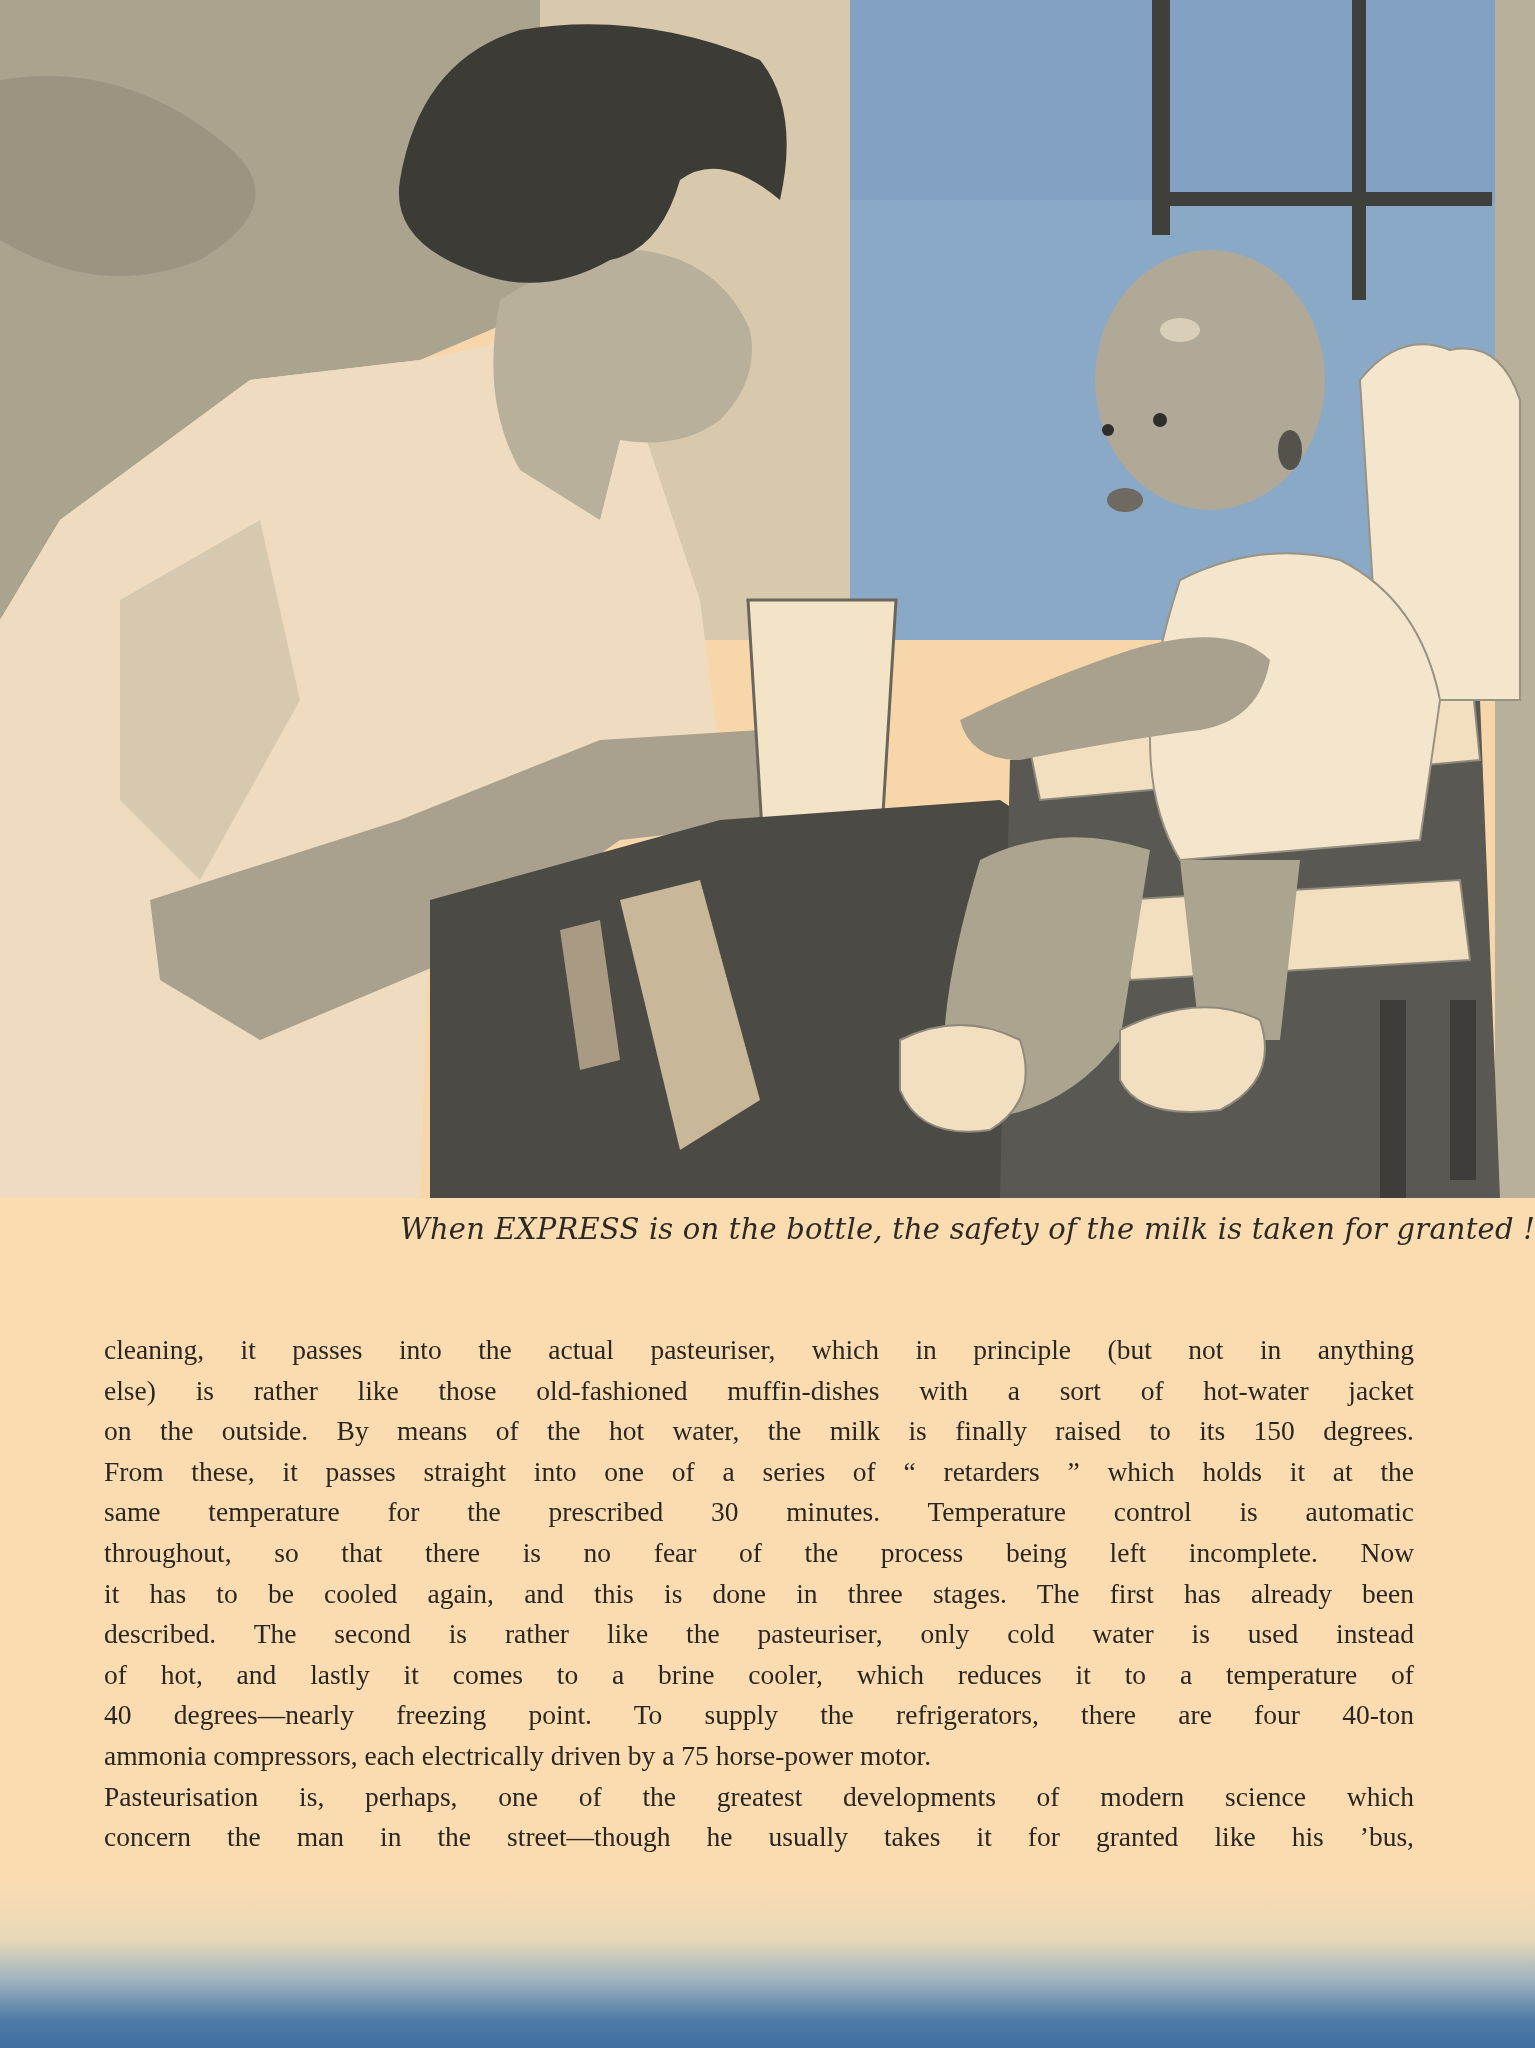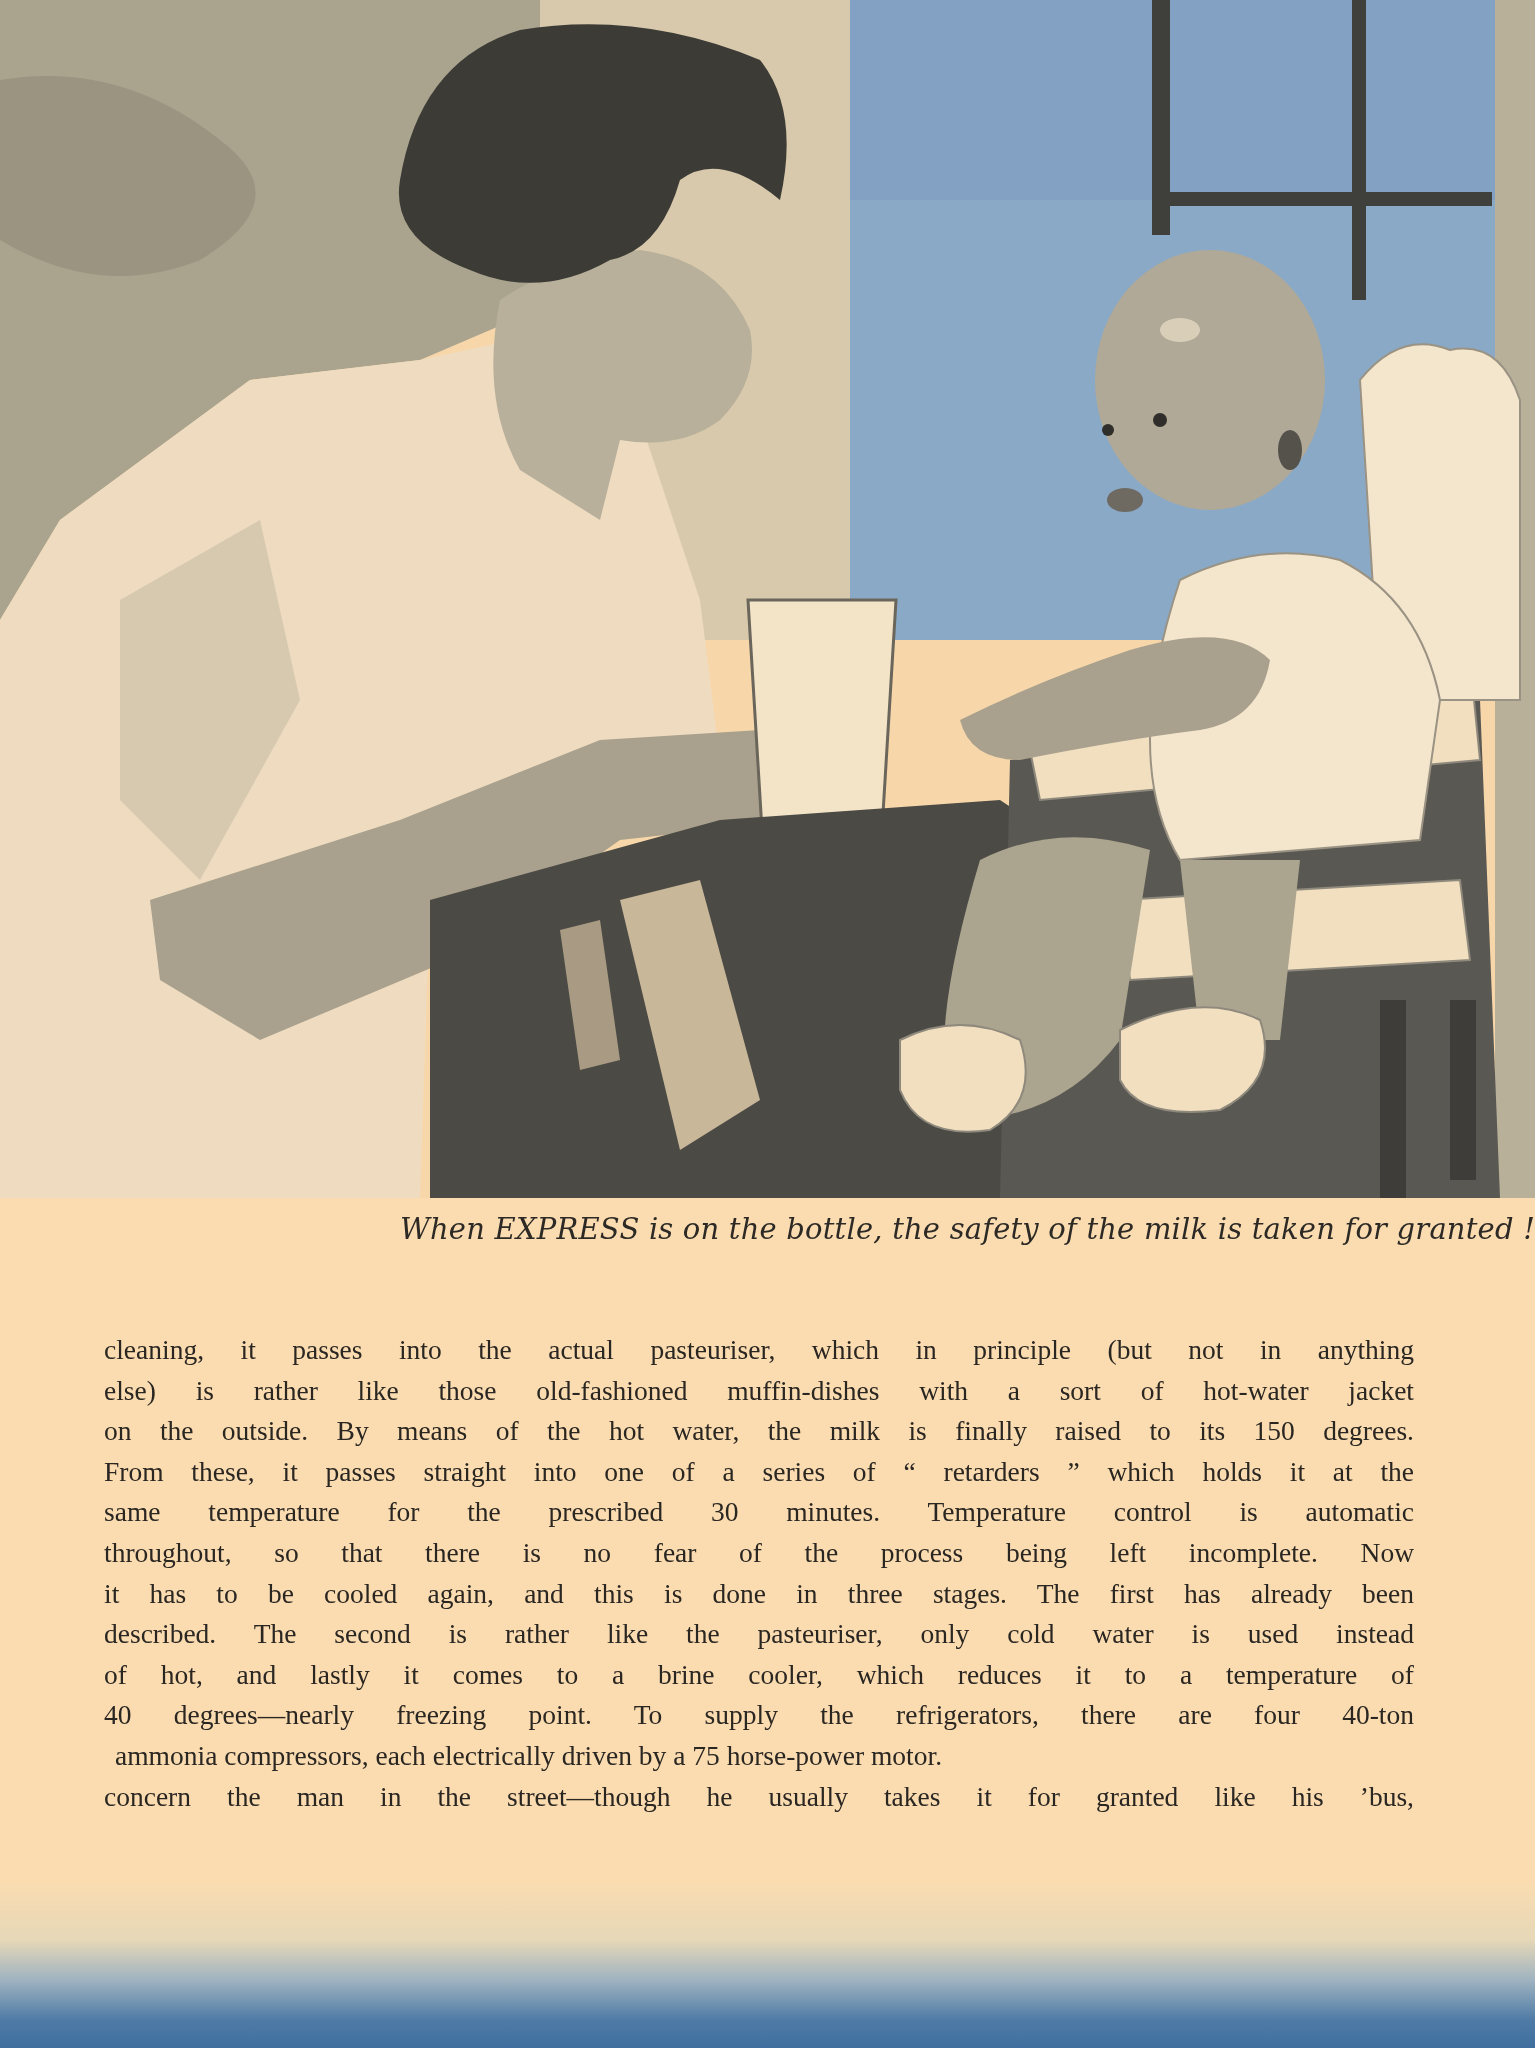--- a/index.html
+++ b/index.html
@@ -117,18 +117,19 @@
     <span class="line">cleaning, it passes into the actual pasteuriser, which in principle (but not in anything</span>
     <span class="line">else) is rather like those old-fashioned muffin-dishes with a sort of hot-water jacket</span>
     <span class="line">on the outside.   By means of the hot water, the milk is finally raised to its 150 degrees.</span>
     <span class="line">From these, it passes straight into one of a series of “ retarders ” which holds it at the</span>
     <span class="line">same temperature for the prescribed 30 minutes.   Temperature control is automatic</span>
     <span class="line">throughout, so that there is no fear of the process being left incomplete.        Now</span>
     <span class="line">it has to be cooled again, and this is done in three stages.   The first has already been</span>
     <span class="line">described.   The second is rather like the pasteuriser, only cold water is used instead</span>
     <span class="line">of hot, and lastly it comes to a brine cooler, which reduces it to a temperature of</span>
     <span class="line">40 degrees—nearly freezing point.   To supply the refrigerators, there are four 40-ton</span>
-    <span class="line" style="text-align-last:left;margin-left:11px;">ammonia compressors, each electrically driven by a 75 horse-power motor.</span>
+    <span class="line" style="text-align-last:left;">ammonia compressors, each electrically driven by a 75 horse-power motor.</span>
+    <span class="line">Pasteurisation is, perhaps, one of the greatest developments of modern science which</span>
     <span class="line last">concern the man in the street—though he usually takes it for granted like his ’bus,</span>
   </div>
 
   <div style="position:absolute;left:0;bottom:0;width:1535px;height:170px;"></div>
 </div>
 
 </body></html>

